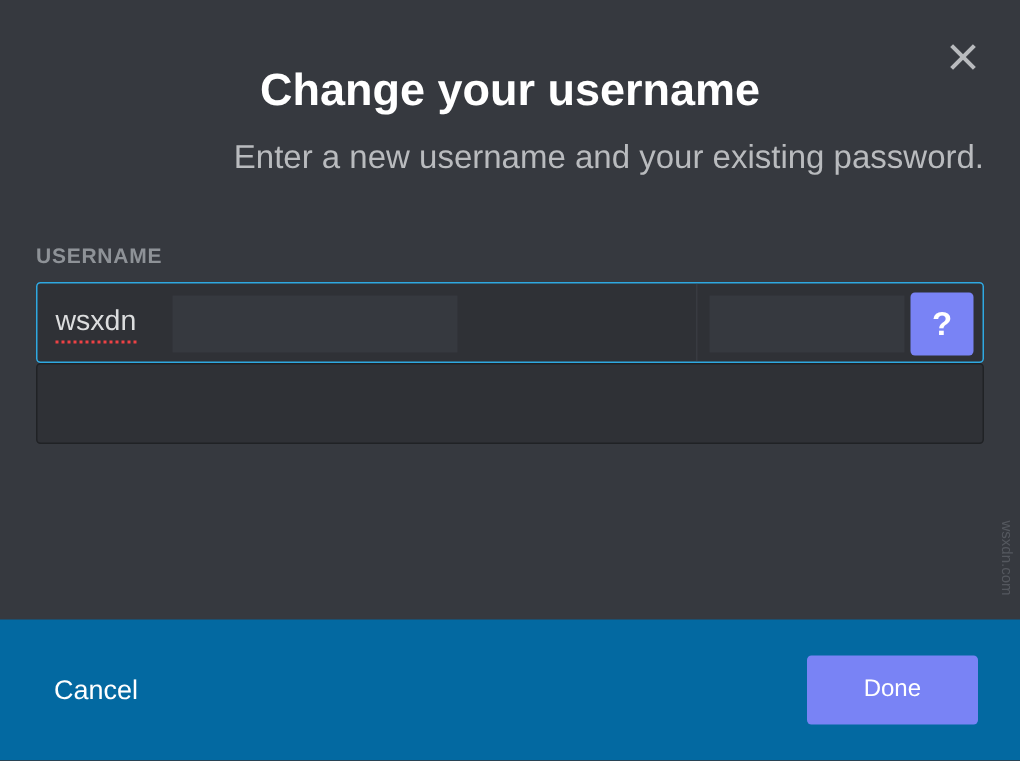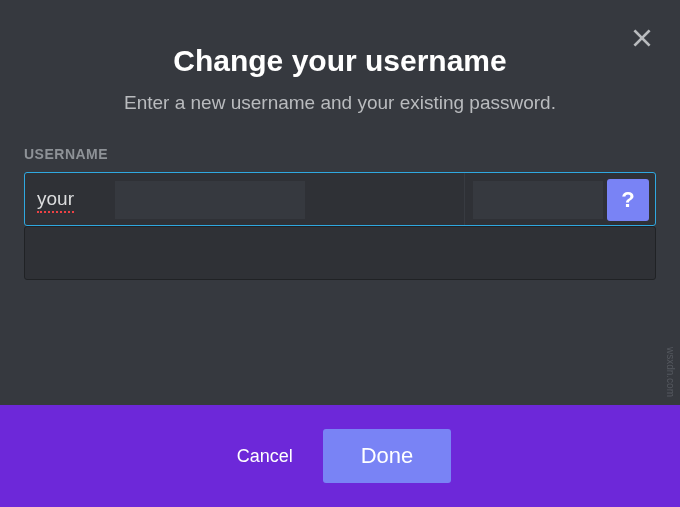--- a/index.html
+++ b/index.html
@@ -43,34 +43,35 @@
       height: 26px;
     }
     .title {
       color: #ffffff;
       font-size: 30px;
       font-weight: 700;
       margin-bottom: 14px;
     }
     .subtitle {
       color: #b9bbbe;
-      font-size: 19px;
+      font-size: 22px;
       font-weight: 400;
+      text-align: right;
     }
     .form-area {
       padding: 8px 24px 20px 24px;
       flex: 1;
     }
     .field-label {
       color: #8e9297;
       font-size: 14px;
       font-weight: 600;
       letter-spacing: 0.5px;
       margin-bottom: 10px;
-      margin-top: 4px;
+      margin-top: 16px;
     }
     .username-row {
       display: flex;
       align-items: stretch;
       border: 1px solid #2fa8e0;
       background: #2f3136;
       border-radius: 3px;
       height: 54px;
     }
     .username-left {
@@ -139,40 +140,40 @@
       height: 54px;
       background: #2f3136;
       border: 1px solid #202225;
       border-radius: 3px;
       padding: 0 12px;
       color: #dcddde;
       font-size: 18px;
       outline: none;
     }
     .footer {
-      background: #6d28d9;
+      background: #0369a1;
       padding: 24px 28px;
       display: flex;
-      justify-content: center;
+      justify-content: space-between;
       align-items: center;
       gap: 22px;
     }
     .cancel-btn {
       color: #ffffff;
       font-size: 18px;
       font-weight: 500;
       background: transparent;
       border: none;
       cursor: pointer;
       padding: 12px 8px;
     }
     .done-btn {
       background: #7983f5;
       color: #ffffff;
-      font-size: 22px;
+      font-size: 16px;
       font-weight: 500;
       border: none;
       border-radius: 3px;
       padding: 14px 38px;
       cursor: pointer;
     }
     .watermark {
       position: absolute;
       right: 4px;
       bottom: 110px;
@@ -194,21 +195,21 @@
       </svg>
     </div>
     <h1 class="title">Change your username</h1>
     <p class="subtitle">Enter a new username and your existing password.</p>
   </div>
 
   <div class="form-area">
     <div class="field-label">USERNAME</div>
     <div class="username-row">
       <div class="username-left">
-        <span class="username-text">your</span>
+        <span class="username-text">wsxdn</span>
         <div class="redact-1"></div>
       </div>
       <div class="username-right">
         <div class="redact-2"></div>
         <div class="help-btn">
           <span>?</span>
         </div>
       </div>
     </div>
 

